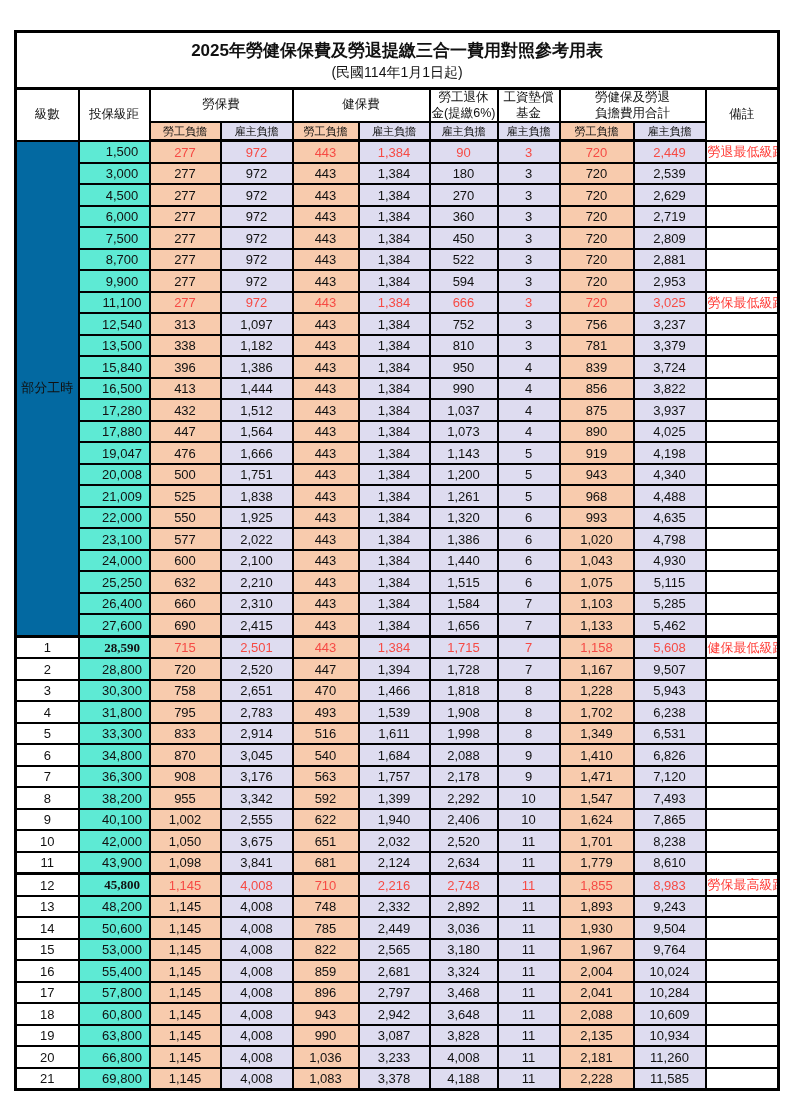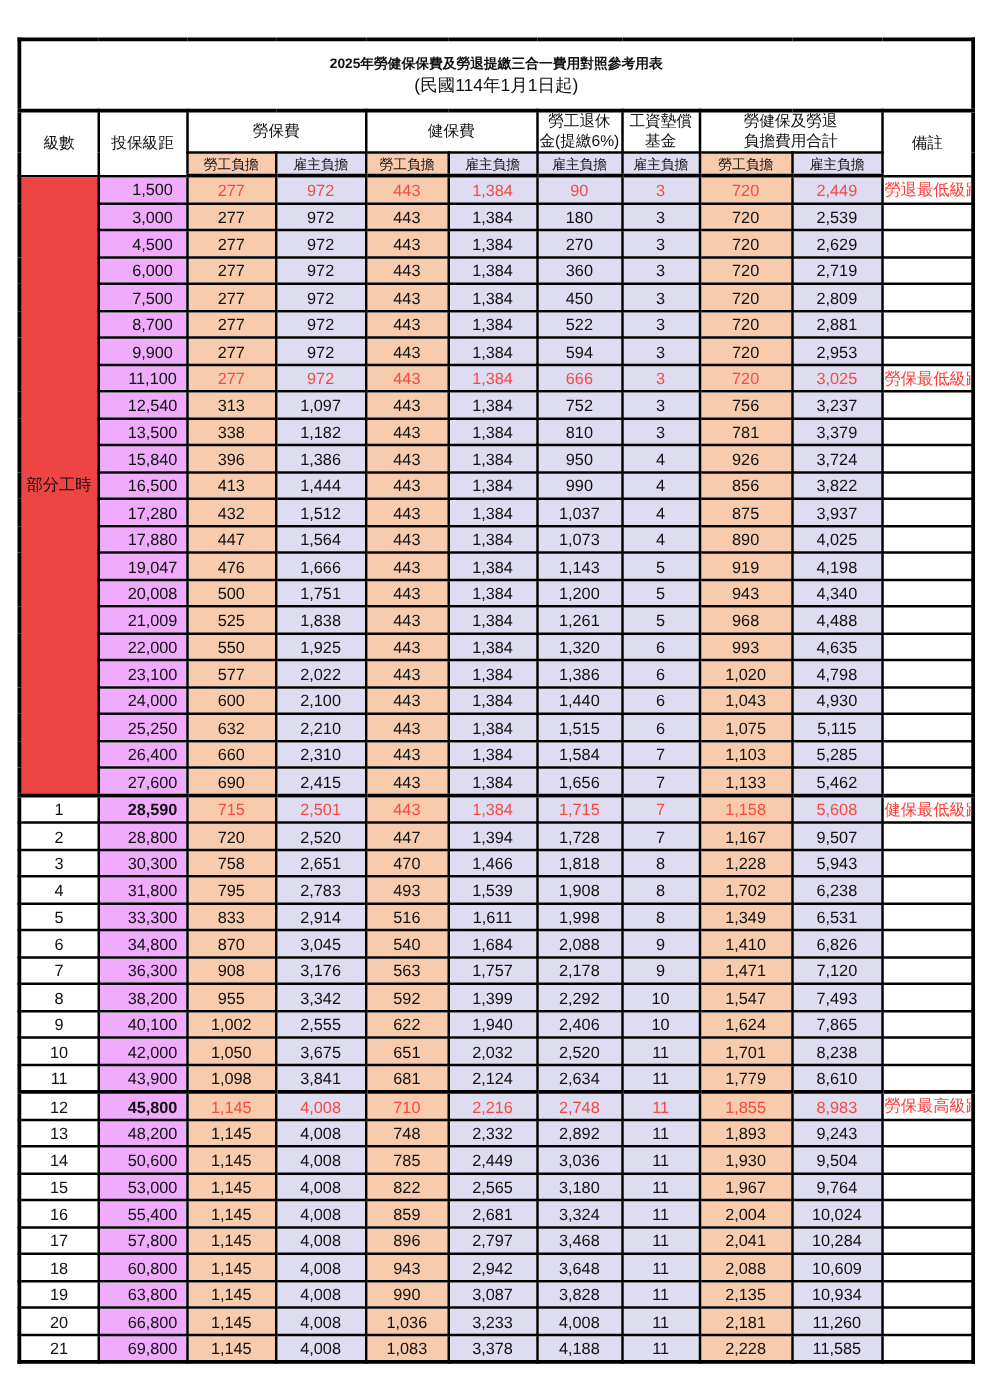--- a/index.html
+++ b/index.html
@@ -5,34 +5,34 @@
   html,body{margin:0;padding:0;background:#ffffff;}
   body{width:791px;height:1120px;overflow:hidden;
        font-family:"Liberation Sans","DejaVu Sans",sans-serif;color:#111;}
   .sheet{position:absolute;left:14px;top:30px;width:763px;}
   table{border-collapse:collapse;table-layout:fixed;width:763px;}
   td,th{border:2px solid #000;padding:0;text-align:center;vertical-align:middle;
         overflow:hidden;white-space:nowrap;font-weight:normal;}
   table{border:3px solid #000;}
   
   .title-cell{height:54px;border-bottom:3px solid #000;}
-  .title-main{font-size:11px;font-weight:bold;line-height:1.45;}
+  .title-main{font-size:17px;font-weight:bold;line-height:1.45;}
   .title-sub{font-size:14px;font-weight:normal;line-height:1.2;}
   
   .h-group{font-size:12.5px;height:17px;line-height:1.25;}
-  .h-span{font-size:12.5px;}
+  .h-span{font-size:12.5px;font-family:Liberation Mono, monospace;}
   .h-sub td{font-size:11px;height:16px;border-bottom:3px solid #000;}
   
   .data-row td{height:19.5px;font-size:13px;}
   .emp{background:#F8CBAD;}
   .er{background:#DEDCF0;}
   .level-cell{font-size:12.5px;}
-  .part-time{font-size:12.5px;background:#ef4444;}
-  .salary-cell{font-size:13px;background:#f0abfc;padding-left:16px;}
-  .bold{font-weight:bold;}
+  .part-time{font-size:12.5px;background:#0369a1;}
+  .salary-cell{font-size:13px;background:#5eead4;padding-left:16px;}
+  .bold{font-weight:bold;font-family:Liberation Serif, serif;}
   .hl{color:#F64A44;}
   .note-cell{font-size:9.5px;color:#FF3B36;background:#fff;padding:0 1px;}
   .section-start td{border-top:3px solid #000;}
 </style>
 </head>
 <body>
 
 <div class="sheet">
 <table>
   <colgroup>
@@ -212,21 +212,21 @@
           <td class="note-cell"></td>
         </tr>
         <tr class="data-row">
           <td class="salary-cell">15,840</td>
           <td class="emp">396</td>
           <td class="er">1,386</td>
           <td class="emp">443</td>
           <td class="er">1,384</td>
           <td class="er">950</td>
           <td class="er">4</td>
-          <td class="emp">926</td>
+          <td class="emp">839</td>
           <td class="er">3,724</td>
           <td class="note-cell"></td>
         </tr>
         <tr class="data-row">
           <td class="salary-cell">16,500</td>
           <td class="emp">413</td>
           <td class="er">1,444</td>
           <td class="emp">443</td>
           <td class="er">1,384</td>
           <td class="er">990</td>

